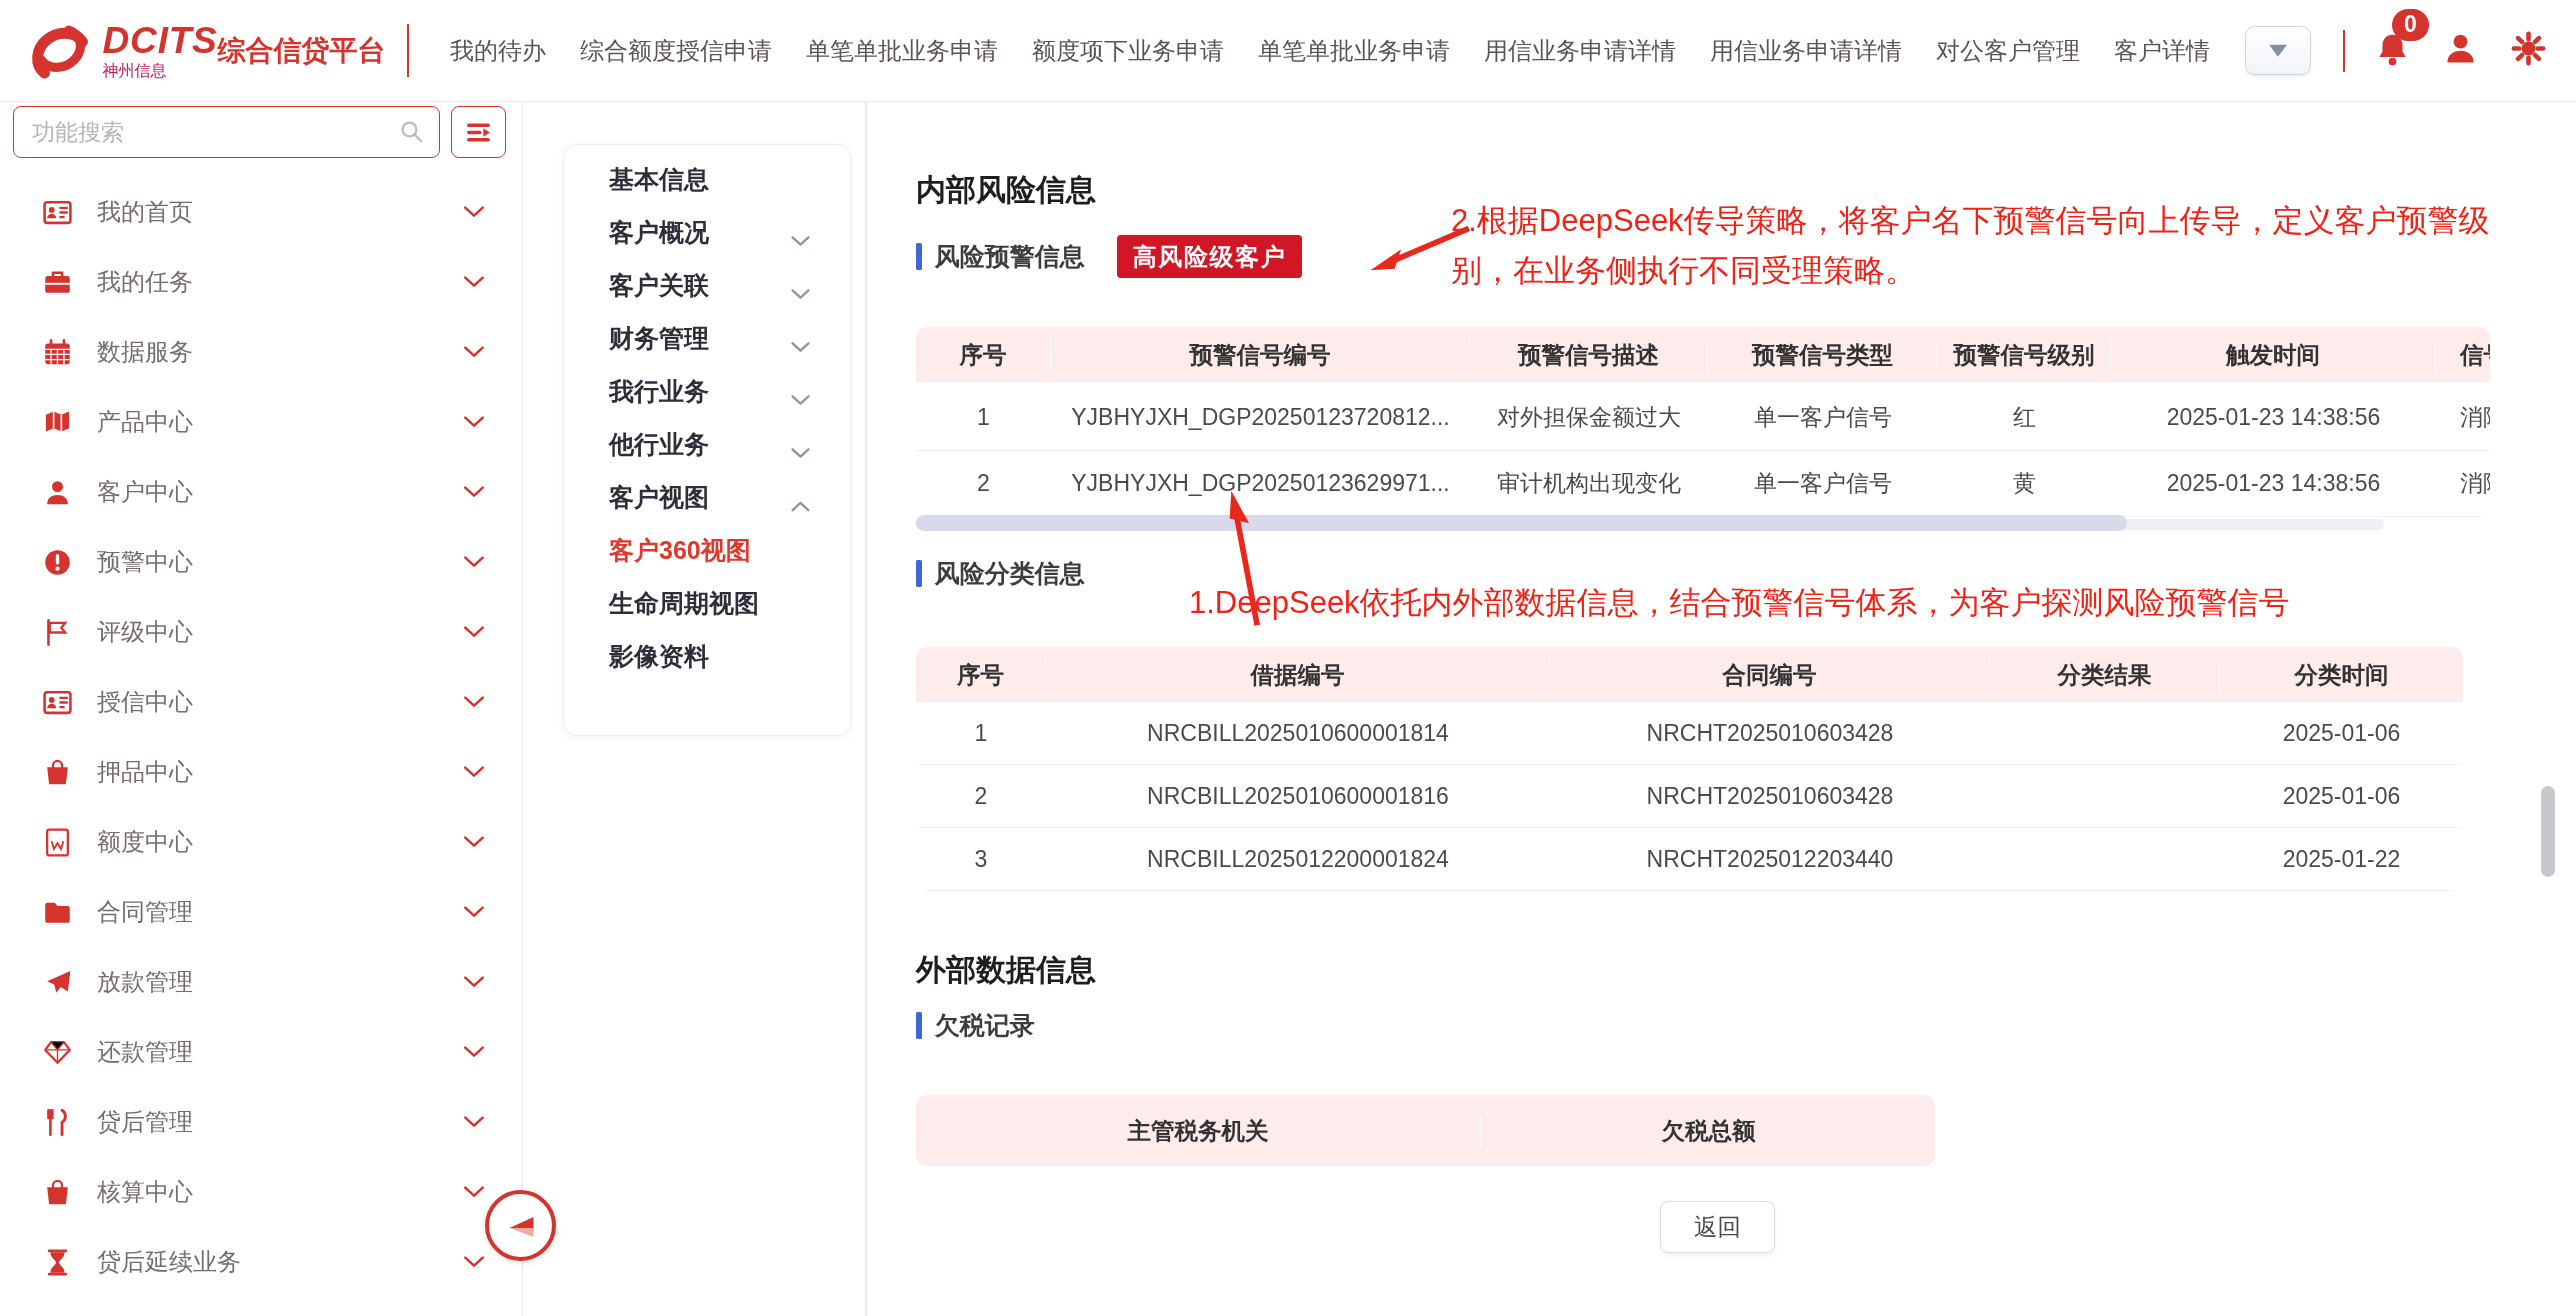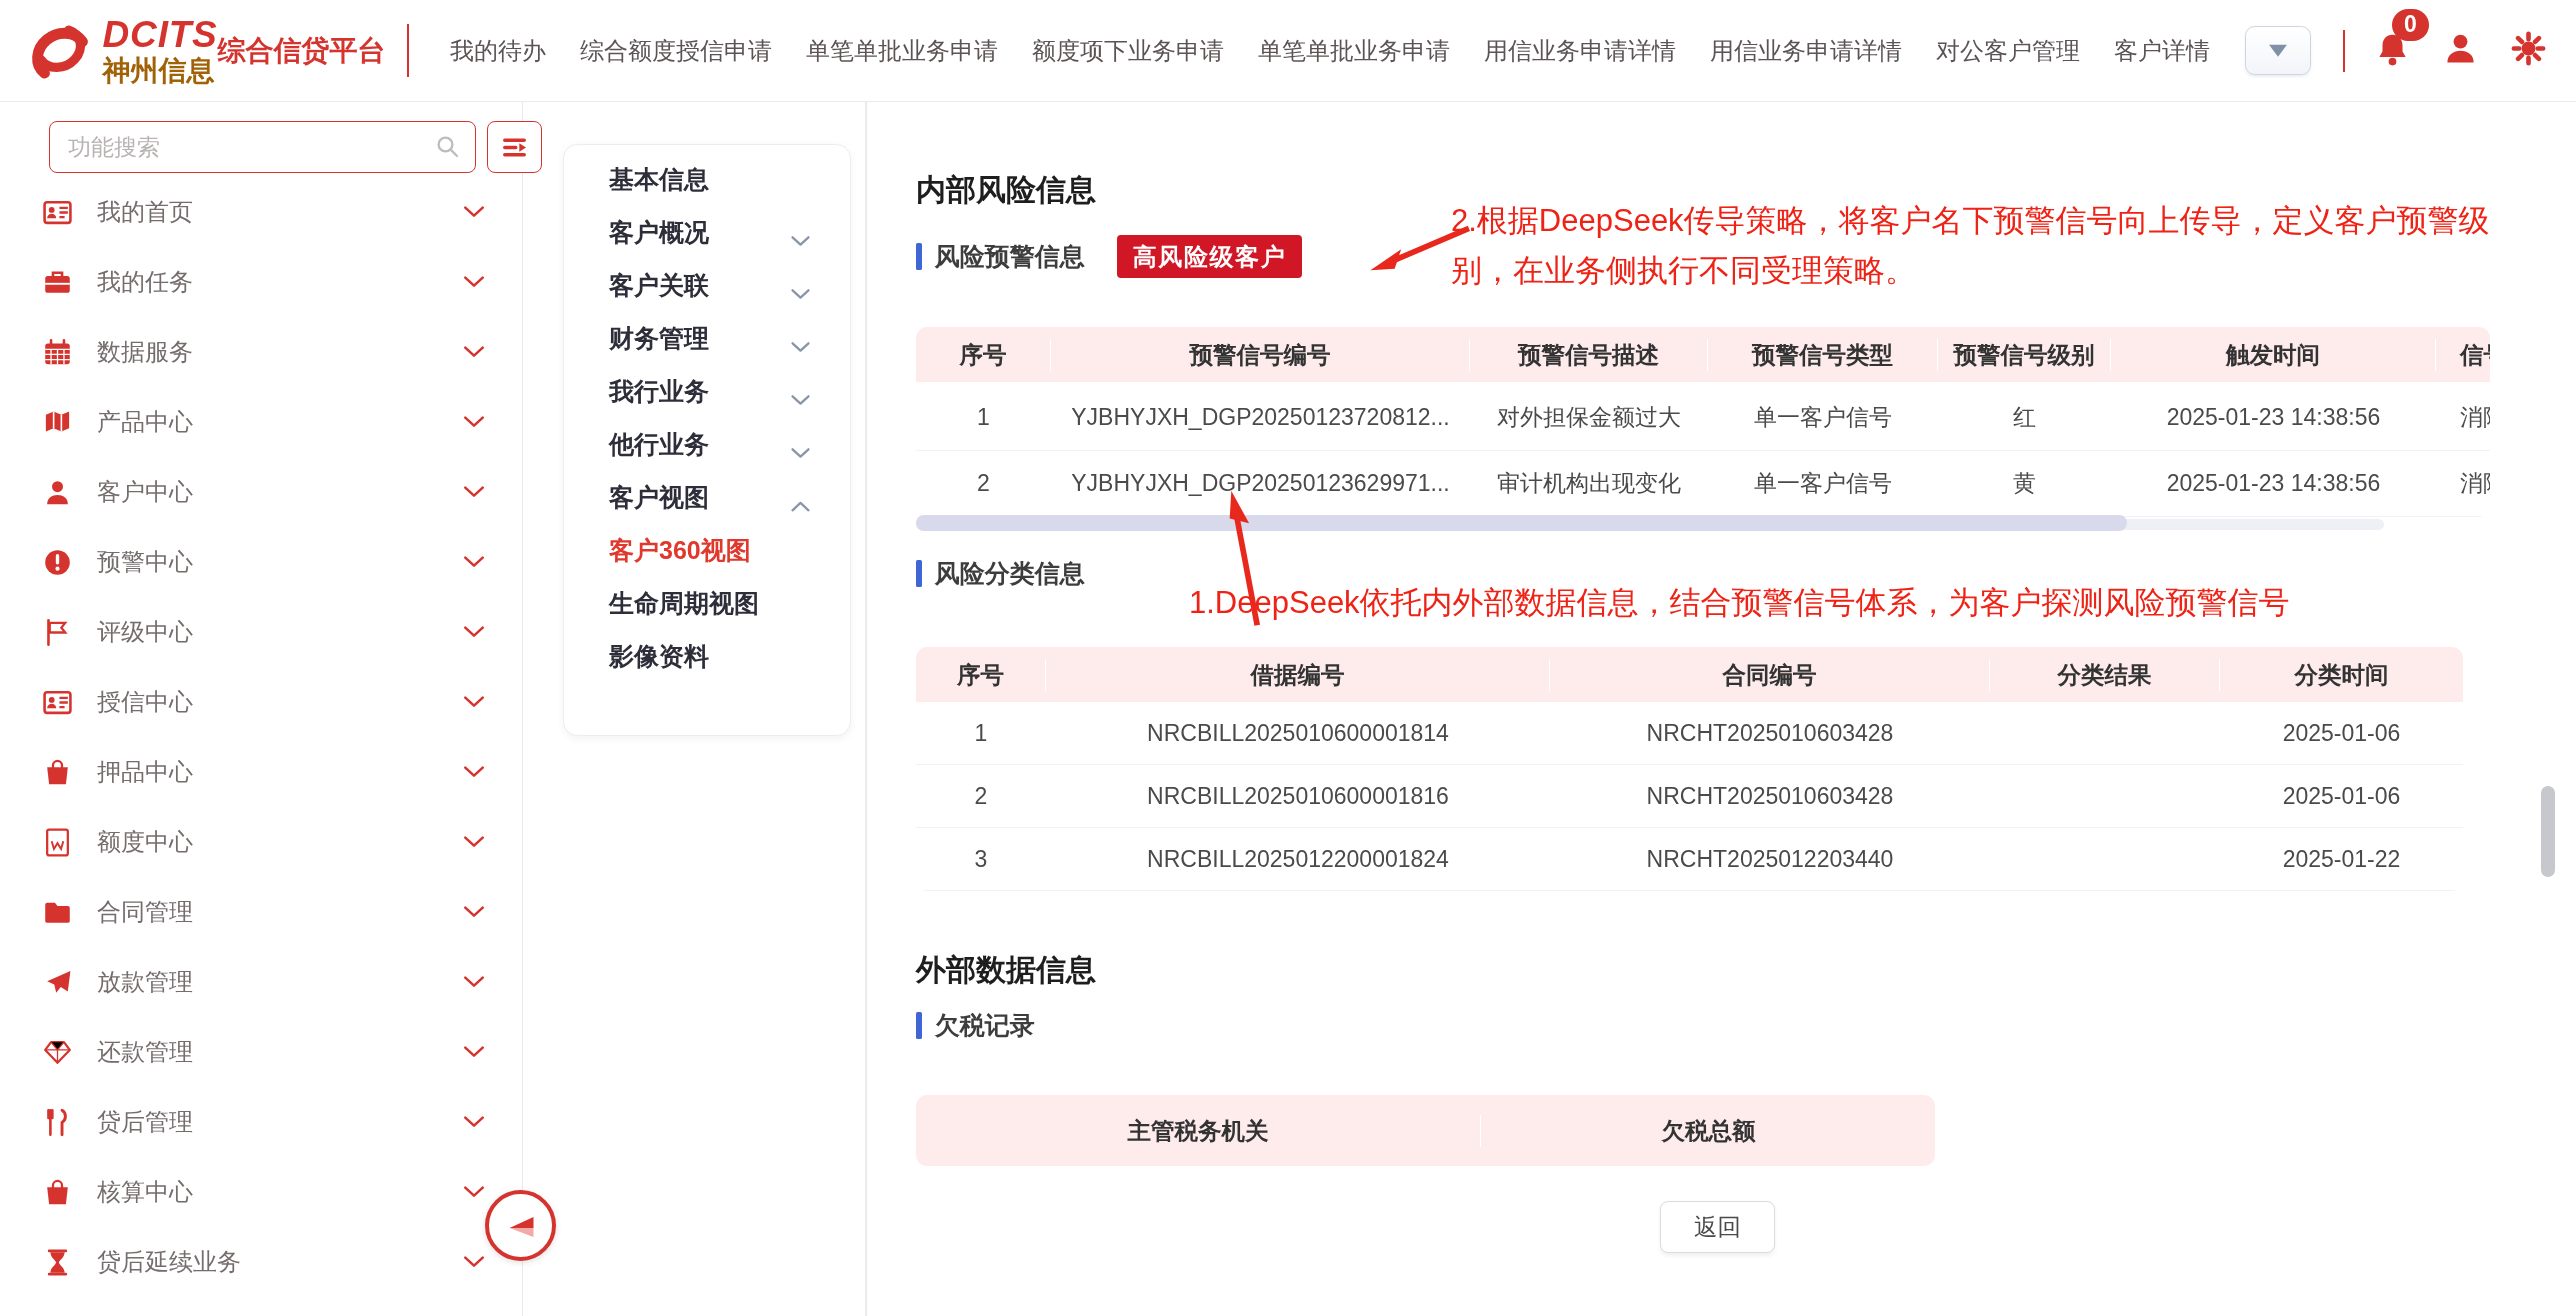--- a/index.html
+++ b/index.html
@@ -7,42 +7,42 @@
     font-family:"Liberation Sans","DejaVu Sans",sans-serif; color:#333; }
   #app { position:relative; width:2576px; height:1317px; background:#fff; }
 
   
   .header { position:absolute; left:0; top:0; width:2576px; height:102px; background:#fff;
     border-bottom:1.6px solid #ebebeb; display:flex; align-items:center; z-index:5; }
   .logo-area { display:flex; align-items:center; padding-left:14.6px; flex:0 0 auto; }
   .logo-mark { width:84px; height:75px; }
   .logo-texts { margin-left:4px; line-height:1; }
   .logo-brand { font-size:37px; font-weight:700; font-style:italic; color:#d5342e; letter-spacing:0.8px; }
-  .logo-company { font-size:28px; font-weight:700; color:#a16207; margin-top:4.9px; }
+  .logo-company { font-size:16px; font-weight:400; color:#be185d; margin-top:4.9px; }
   .logo-product { font-size:28px; font-weight:700; color:#d5342e; }
   .logo-divider { width:2.4px; height:53px; background:#d5342e; margin:0 24px 0 21px; }
   .topnav { display:flex; align-items:center; flex:1 1 auto; overflow:hidden; }
   .tab { font-size:24px; color:#5c5454; margin:0 17px; white-space:nowrap; cursor:pointer; }
   .hdr-right { display:flex; align-items:center; flex:0 0 auto; padding-right:24px; }
   .dropdown-btn { width:66px; height:49px; border:1.6px solid #ccd5e0; border-radius:9.7px;
     background:linear-gradient(#ffffff,#f2f5f9); display:flex; align-items:center; justify-content:center;
     margin-right:32px; cursor:pointer; box-shadow:0 1.6px 2.4px rgba(120,140,170,.15); }
   .dropdown-btn svg { width:24px; height:19.4px; color:#8091a6; }
   .hdr-divider { width:2.4px; height:42px; background:#d5342e; margin-right:29px; }
   .hdr-icon { position:relative; width:42px; height:42px; color:#d5342e; margin-right:26px; cursor:pointer; }
   .hdr-icon svg { width:37px; height:37px; }
   .hdr-icon:last-child { margin-right:0; }
   .notif-badge { position:absolute; top:-21px; left:18px; min-width:37px; height:32px; background:#d5342e;
     color:#fff; border-radius:18px; font-size:23px; font-weight:700; display:flex; align-items:center;
     justify-content:center; padding:0 6.5px; }
 
   
   .sidebar { position:absolute; left:0; top:102px; width:523px; height:1215px; background:#fff;
     border-right:0.8px solid #e9e9ec; }
-  .search-row { position:absolute; left:13px; top:19px; display:flex;margin-left:36px; }
+  .search-row { position:absolute; left:13px; top:4px; display:flex; }
   .search-box { width:427px; height:52px; border:1.6px solid #d5342e; border-radius:8px; position:relative;
     display:flex; align-items:center; }
   .search-box input { border:none; outline:none; width:357px; margin-left:18px; font-size:23px;
     color:#444; font-family:inherit; background:transparent; }
   .search-box input::placeholder { color:#b9b3b3; }
   .search-icon { position:absolute; right:13px; top:11.3px; width:27.6px; height:27.6px; color:#bdbdbd; }
   .menu-btn { width:55px; height:52px; margin-left:11.3px; border:1.6px solid #d5342e; border-radius:8px;
     background:#fff; display:flex; align-items:center; justify-content:center; cursor:pointer; }
   .menu-btn svg { width:29px; height:29px; color:#d5342e; }
   .side-menu { position:absolute; left:0; top:75px; width:100%; }

